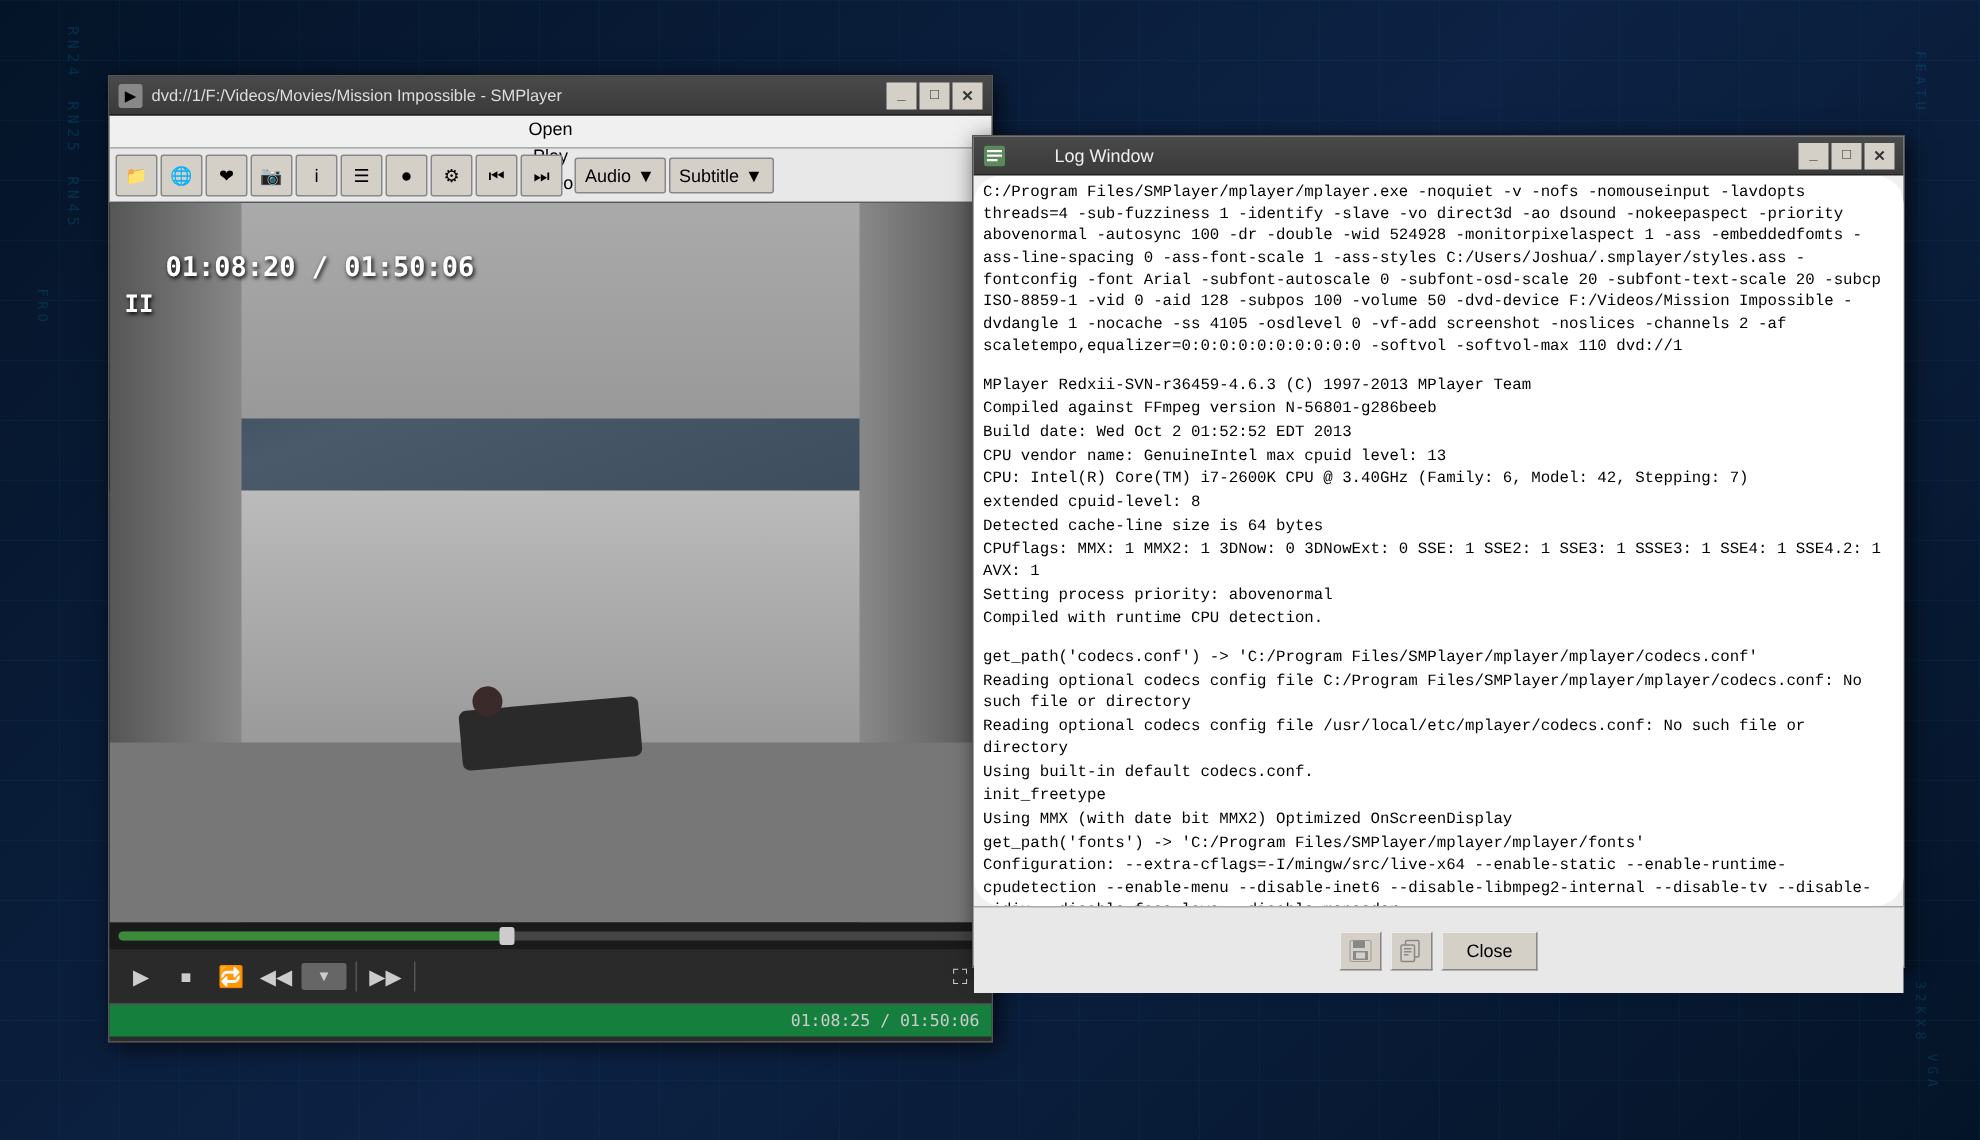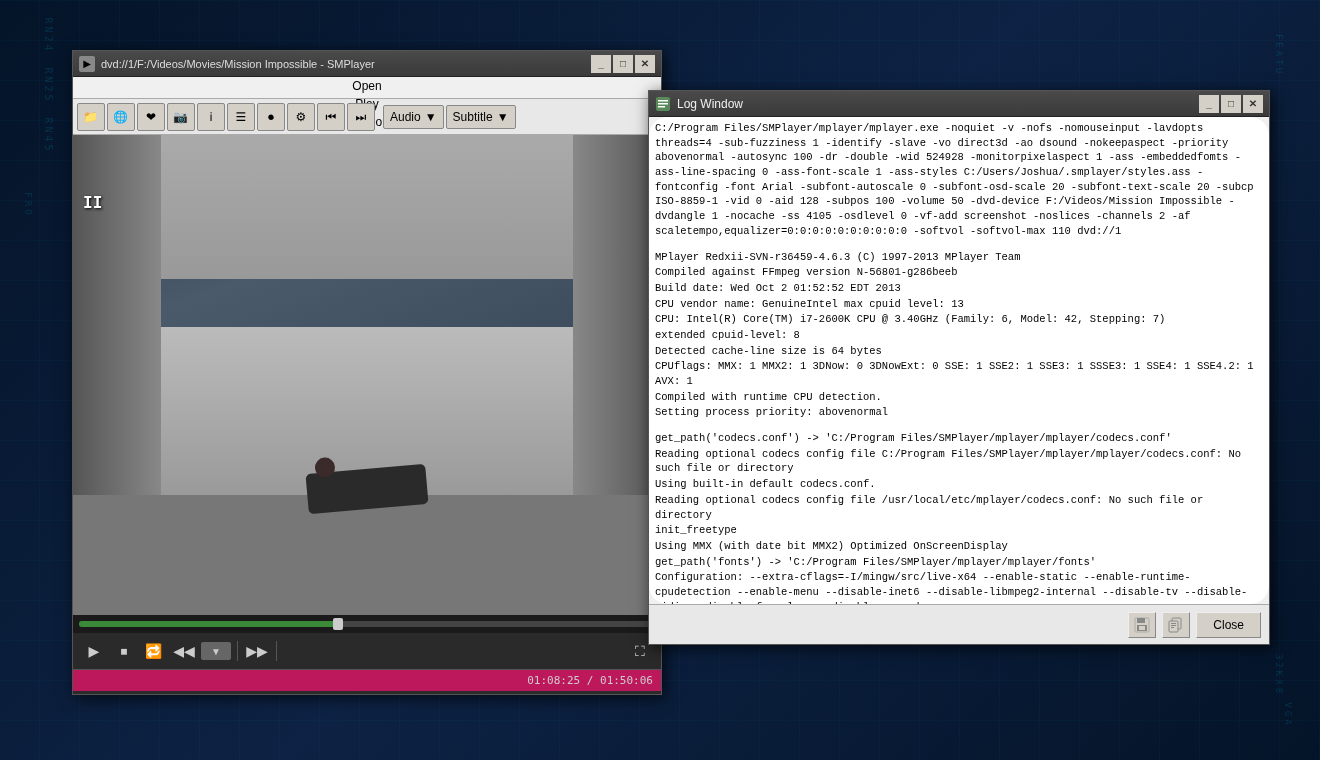--- a/index.html
+++ b/index.html
@@ -295,21 +295,21 @@
       justify-content: center;
       font-size: 14px;
       border-radius: 50%;
     }
     .ctrl-sep { width: 1px; height: 20px; background: #555; margin: 0 2px; }
     .ctrl-spacer { flex: 1; }
 
     
     .status-bar {
       height: 22px;
-      background: #be185d;
+      background: #15803d;
       display: flex;
       align-items: center;
       justify-content: flex-end;
       padding: 0 8px;
       border-top: 1px solid #555;
     }
     .status-text {
       font-size: 11px;
       color: #ccc;
       font-family: monospace;
@@ -327,20 +327,21 @@
       box-shadow: 3px 3px 15px rgba(0,0,0,0.7);
     }
 
     .log-titlebar {
       height: 26px;
       background: linear-gradient(to bottom, #4a4a4a, #3a3a3a);
       display: flex;
       align-items: center;
       padding: 0 6px;
       border-bottom: 1px solid #222;
+      gap: 26px;
     }
     .log-title-icon {
       width: 16px;
       height: 16px;
       margin-right: 6px;
       display: flex;
       align-items: center;
       justify-content: center;
     }
     .log-title {
@@ -367,26 +368,26 @@
     .log-content::-webkit-scrollbar-track {
       background: #f0f0f0;
       border-left: 1px solid #ccc;
     }
     .log-content::-webkit-scrollbar-thumb {
       background: #c0c0c0;
       border: 1px solid #888;
     }
 
     .log-footer {
-      height: 40px;
+      height: 58px;
       background: #e8e8e8;
       border-top: 1px solid #aaa;
       display: flex;
       align-items: center;
-      justify-content: flex-end;
+      justify-content: center;
       padding: 0 8px;
       gap: 6px;
     }
     .log-btn {
       width: 28px;
       height: 26px;
       background: #d4d0c8;
       border: 1px solid #888;
       border-top-color: #eee;
       border-left-color: #eee;
@@ -475,20 +476,21 @@
         <div class="scene-ceiling"></div>
         <div class="scene-bg"></div>
         <div class="scene-wall-l"></div>
         <div class="scene-wall-r"></div>
         <div class="scene-floor"></div>
         <div class="scene-figure"></div>
       </div>
     </div>
     <div class="video-timestamp">
       <span class="pause-icon">II</span>
+      <span>01:08:20 / 01:50:06</span>
     </div>
   </div>
 
   <div class="progress-area">
     <div class="progress-bar-track">
       <div class="progress-bar-fill"></div>
       <div class="progress-handle"></div>
     </div>
   </div>
 
@@ -533,27 +535,27 @@
   <div class="log-line">C:/Program Files/SMPlayer/mplayer/mplayer.exe -noquiet -v -nofs -nomouseinput -lavdopts threads=4 -sub-fuzziness 1 -identify -slave -vo direct3d -ao dsound -nokeepaspect -priority abovenormal -autosync 100 -dr -double -wid 524928 -monitorpixelaspect 1 -ass -embeddedfomts -ass-line-spacing 0 -ass-font-scale 1 -ass-styles C:/Users/Joshua/.smplayer/styles.ass -fontconfig -font Arial -subfont-autoscale 0 -subfont-osd-scale 20 -subfont-text-scale 20 -subcp ISO-8859-1 -vid 0 -aid 128 -subpos 100 -volume 50 -dvd-device F:/Videos/Mission Impossible -dvdangle 1 -nocache -ss 4105 -osdlevel 0 -vf-add screenshot -noslices -channels 2 -af scaletempo,equalizer=0:0:0:0:0:0:0:0:0:0 -softvol -softvol-max 110 dvd://1</div>
       <div class="log-empty"></div>
       <div class="log-line">MPlayer Redxii-SVN-r36459-4.6.3 (C) 1997-2013 MPlayer Team</div>
       <div class="log-line">Compiled against FFmpeg version N-56801-g286beeb</div>
       <div class="log-line">Build date: Wed Oct  2 01:52:52 EDT 2013</div>
       <div class="log-line">CPU vendor name: GenuineIntel  max cpuid level: 13</div>
       <div class="log-line">CPU: Intel(R) Core(TM) i7-2600K CPU @ 3.40GHz (Family: 6, Model: 42, Stepping: 7)</div>
       <div class="log-line">extended cpuid-level: 8</div>
       <div class="log-line">Detected cache-line size is 64 bytes</div>
       <div class="log-line">CPUflags:  MMX: 1 MMX2: 1 3DNow: 0 3DNowExt: 0 SSE: 1 SSE2: 1 SSE3: 1 SSSE3: 1 SSE4: 1 SSE4.2: 1 AVX: 1</div>
+      <div class="log-line">Setting process priority: abovenormal</div>
       <div class="log-line">Compiled with runtime CPU detection.</div>
-      <div class="log-line">Setting process priority: abovenormal</div>
       <div class="log-empty"></div>
       <div class="log-line">get_path('codecs.conf') -&gt; 'C:/Program Files/SMPlayer/mplayer/mplayer/codecs.conf'</div>
       <div class="log-line">Reading optional codecs config file C:/Program Files/SMPlayer/mplayer/mplayer/codecs.conf: No such file or directory</div>
+      <div class="log-line">Reading optional codecs config file /usr/local/etc/mplayer/codecs.conf: No such file or directory</div>
       <div class="log-line">Using built-in default codecs.conf.</div>
-      <div class="log-line">Reading optional codecs config file /usr/local/etc/mplayer/codecs.conf: No such file or directory</div>
       <div class="log-line">init_freetype</div>
       <div class="log-line">Using MMX (with date bit MMX2) Optimized OnScreenDisplay</div>
       <div class="log-line">get_path('fonts') -&gt; 'C:/Program Files/SMPlayer/mplayer/mplayer/fonts'</div>
       <div class="log-line">Configuration: --extra-cflags=-I/mingw/src/live-x64 --enable-static --enable-runtime-cpudetection --enable-menu --disable-inet6 --disable-libmpeg2-internal --disable-tv --disable-vidix --disable-faac-lavc --disable-mencoder</div>
     </div>
 
   <div class="log-footer">
     <button class="log-btn">
       <svg width="16" height="16" viewBox="0 0 16 16">
         <rect x="1" y="1" width="14" height="14" rx="1" fill="#d4d0c8" stroke="#888" stroke-width="0.5"></rect>

